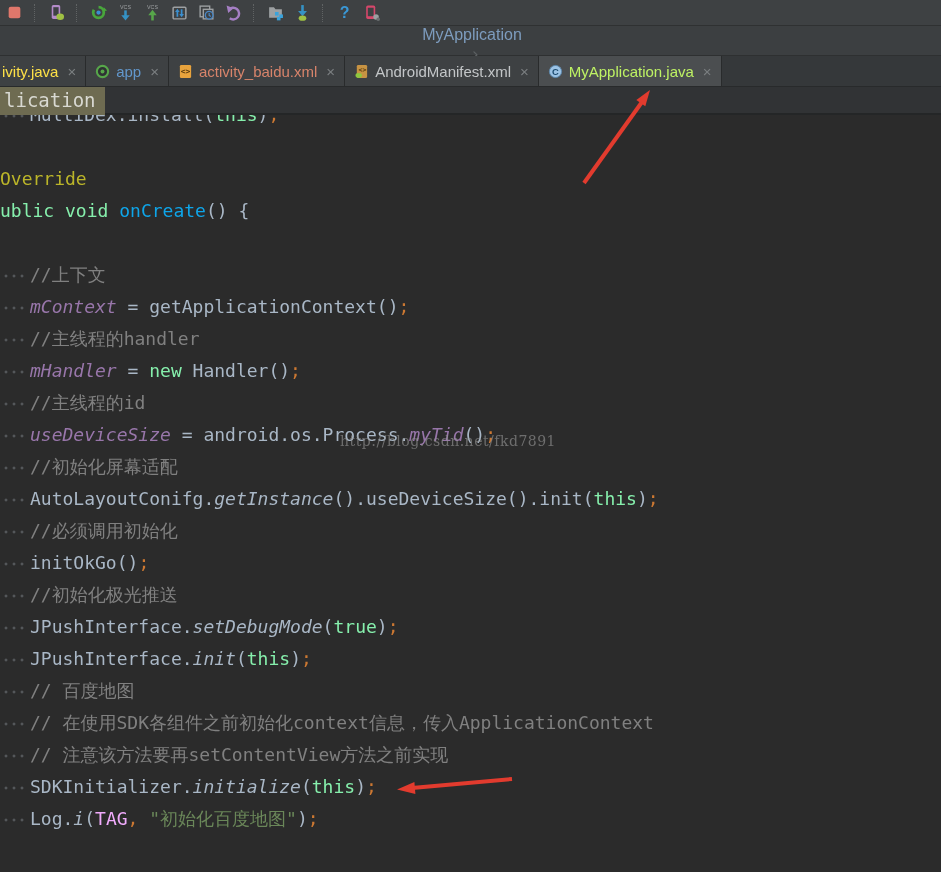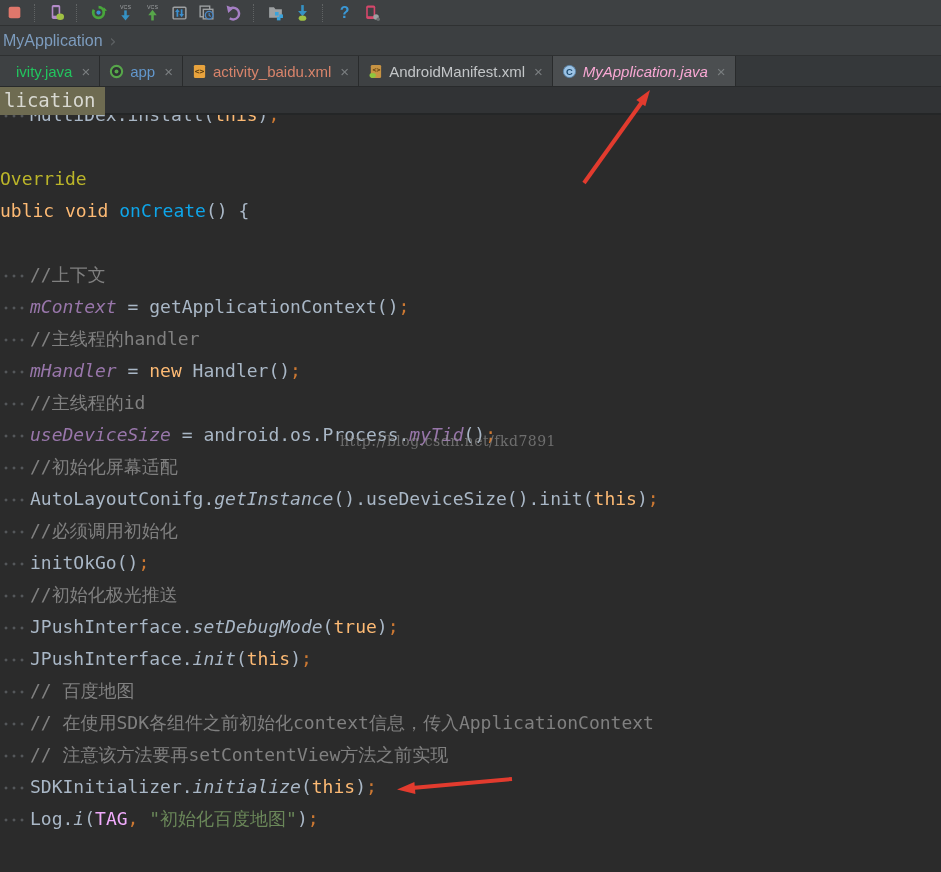--- a/index.html
+++ b/index.html
@@ -9,21 +9,21 @@
   
   .toolbar{position:absolute;top:0;left:0;right:0;height:25px;background:#3e4143;
            border-bottom:1px solid #2f3132;display:flex;align-items:center;
            padding-left:5px;gap:9px;z-index:10;}
   .tbi{width:18px;height:18px;display:inline-flex;align-items:center;justify-content:center;}
   .tbi svg{width:17px;height:17px;display:block;}
   .tsep{width:1px;height:18px;border-left:1px dotted #606364;margin:0 2px;}
 
   
   .navbar{position:absolute;top:26px;left:0;right:0;height:29px;background:#3c3f41;
-          border-bottom:1px solid #2e3031;display:flex;align-items:center;padding-left:3px;z-index:10;}
+          border-bottom:1px solid #2e3031;display:flex;align-items:center;padding-left:3px;z-index:10;flex-direction:column;}
   .crumb{color:#7d9cbe;font-size:16px;}
   .crumb-chevron{color:#5d6163;font-size:17px;margin-left:7px;font-family:"DejaVu Sans",sans-serif;}
 
   
   .tabbar{position:absolute;top:56px;left:0;right:0;height:30px;background:#35383a;
           border-bottom:1px solid #282a2b;display:flex;align-items:stretch;z-index:10;}
   .tab{display:flex;align-items:center;gap:6px;padding:0 9px;background:#3e4143;
        border-right:1px solid #292b2c;font-size:15px;cursor:default;}
   .tab.active{background:#4b4e50;}
   .tab .close{color:#7b7f81;font-size:15px;margin-left:3px;line-height:1;}
@@ -38,21 +38,21 @@
          color:#d9d9d2;font-family:"DejaVu Sans Mono",monospace;font-size:19px;
          line-height:29px;padding:0 9px 0 4px;}
 
   
   .editor{position:absolute;top:86px;left:0;right:0;bottom:0;background:#2b2b2b;z-index:1;}
   .code{position:absolute;top:13px;left:0;right:0;
         font-family:"DejaVu Sans Mono",monospace;font-size:18px;}
   .line{height:32px;line-height:32px;white-space:pre;color:#a9b7c6;}
   .ws{display:inline-block;width:28px;height:4px;margin-right:2px;vertical-align:middle;
       background:radial-gradient(circle,#54575a 1.3px,transparent 1.7px) 2px 50%/8px 4px repeat-x;}
-  .pl{color:#a9b7c6}.kw{color:#fdba74}.cm{color:#808080}
+  .pl{color:#a9b7c6}.kw{color:#86efac}.cm{color:#808080}
   .fld{color:#9876aa;font-style:italic}.cst{color:#f0abfc}
   .mth{color:#0ea5e9}.anno{color:#bbb529}
   .stat{color:#a9b7c6;font-style:italic}.str{color:#6a8759}.sc{color:#cc7832}
 
   .watermark{position:absolute;left:340px;top:433px;z-index:3;color:#979797;opacity:.62;
              font-family:"DejaVu Serif",serif;font-size:14px;letter-spacing:.5px;}
 
   .arrows{position:absolute;top:0;left:0;width:941px;height:872px;z-index:40;pointer-events:none;}
 </style>
 </head>
@@ -151,21 +151,21 @@
       </span>
     </div>
 
   <div class="navbar">
     <span class="crumb">MyApplication</span>
     <span class="crumb-chevron">›</span>
   </div>
 
   <div class="tabbar">
       <div class="tab">
-        <span style="color: #22c55e; margin-left: 14px;">ivity.java</span>
+        <span style="color: #fde047;">ivity.java</span>
         <span class="close">×</span>
       </div>
       <div class="tab">
         <span class="ticon">
           <svg viewBox="0 0 16 16">
             <circle cx="8" cy="8" r="6" fill="#2f3234" stroke="#57a64a" stroke-width="2.2"></circle>
             <circle cx="8" cy="8" r="2.1" fill="#57a64a"></circle>
           </svg>
         </span>
         <span style="color: rgb(98, 151, 204);">app</span>
@@ -192,21 +192,21 @@
         <span style="color: rgb(195, 198, 200);">AndroidManifest.xml</span>
         <span class="close">×</span>
       </div>
       <div class="tab active">
         <span class="ticon">
           <svg viewBox="0 0 16 16">
             <circle cx="8" cy="8" r="6.5" fill="#9cc3e5" stroke="#5c87ad" stroke-width="1"></circle>
             <text x="8" y="11.6" font-size="10" font-weight="bold" fill="#1c4a6e" text-anchor="middle" font-family="sans-serif">C</text>
           </svg>
         </span>
-        <span style="color: #f9a8d4; font-style: italic;">MyApplication.java</span>
+        <span style="color: #bef264;">MyApplication.java</span>
         <span class="close">×</span>
       </div>
     </div>
 
   <div class="editor">
     <div class="code">
         <div class="line"><span class="ws"></span><span class="pl">MultiDex.install(</span><span class="kw">this</span><span class="pl">)</span><span class="sc">;</span></div>
         <div class="line"></div>
         <div class="line"><span class="anno">Override</span></div>
         <div class="line"><span class="kw">ublic void </span><span class="mth">onCreate</span><span class="pl">() {</span></div>

